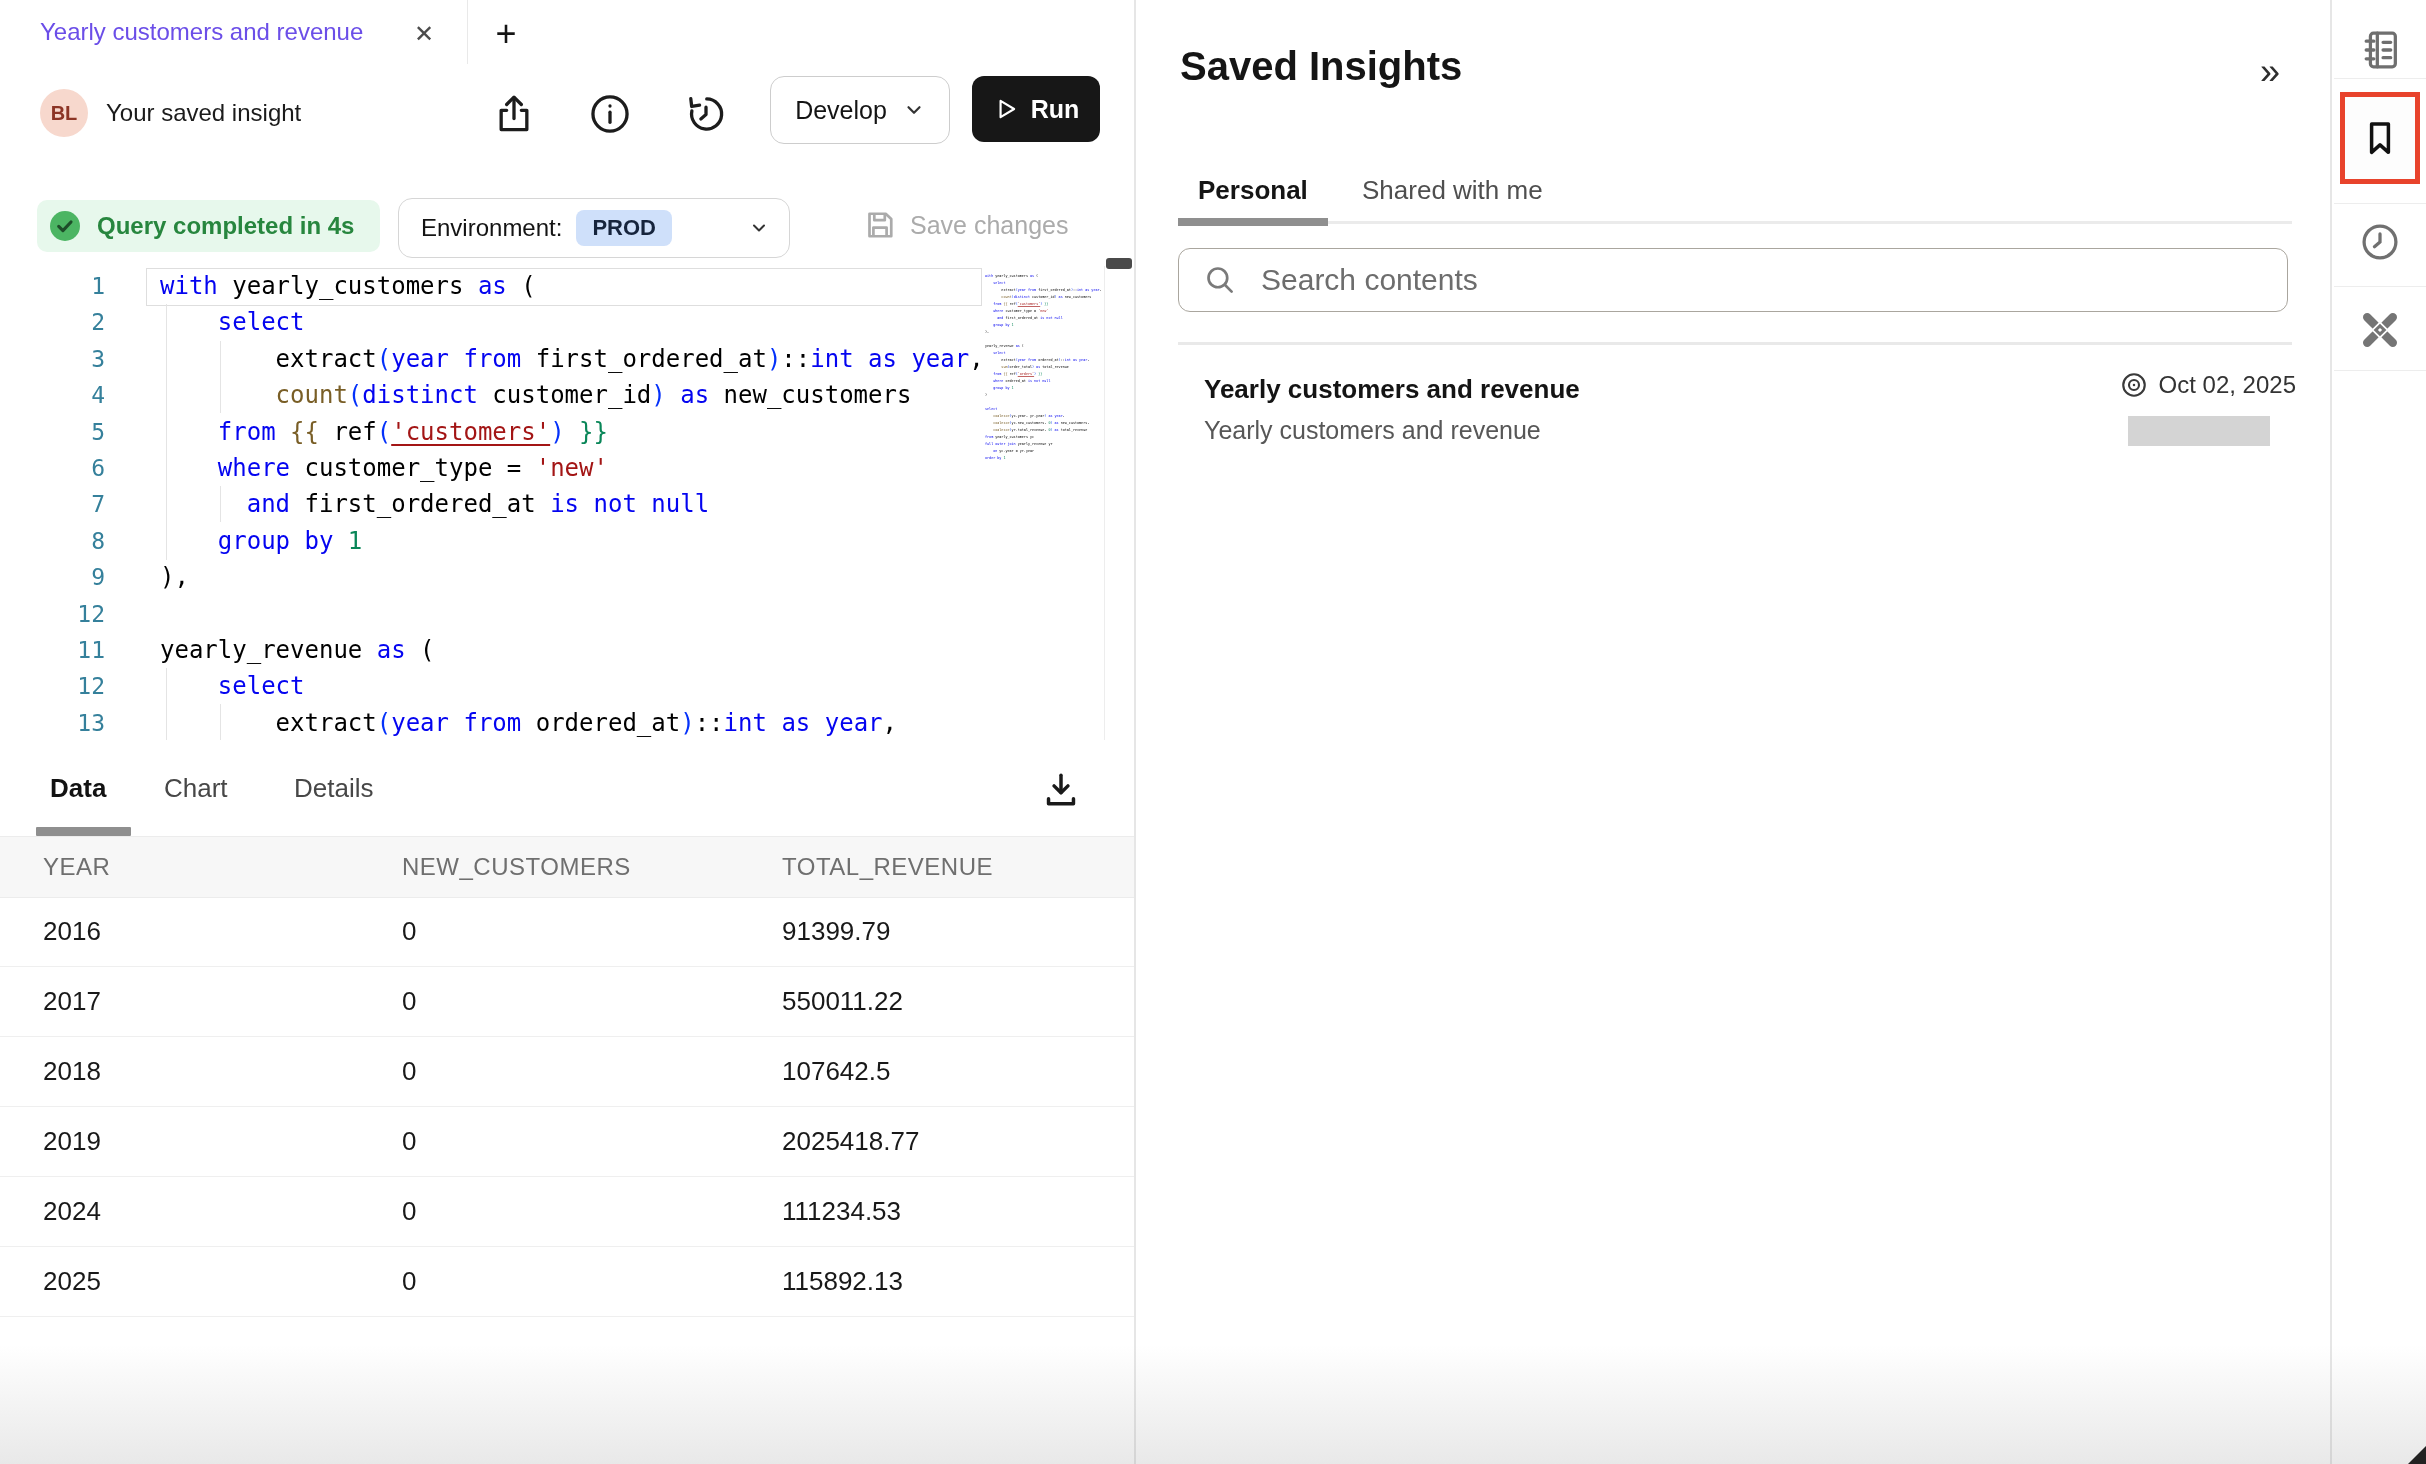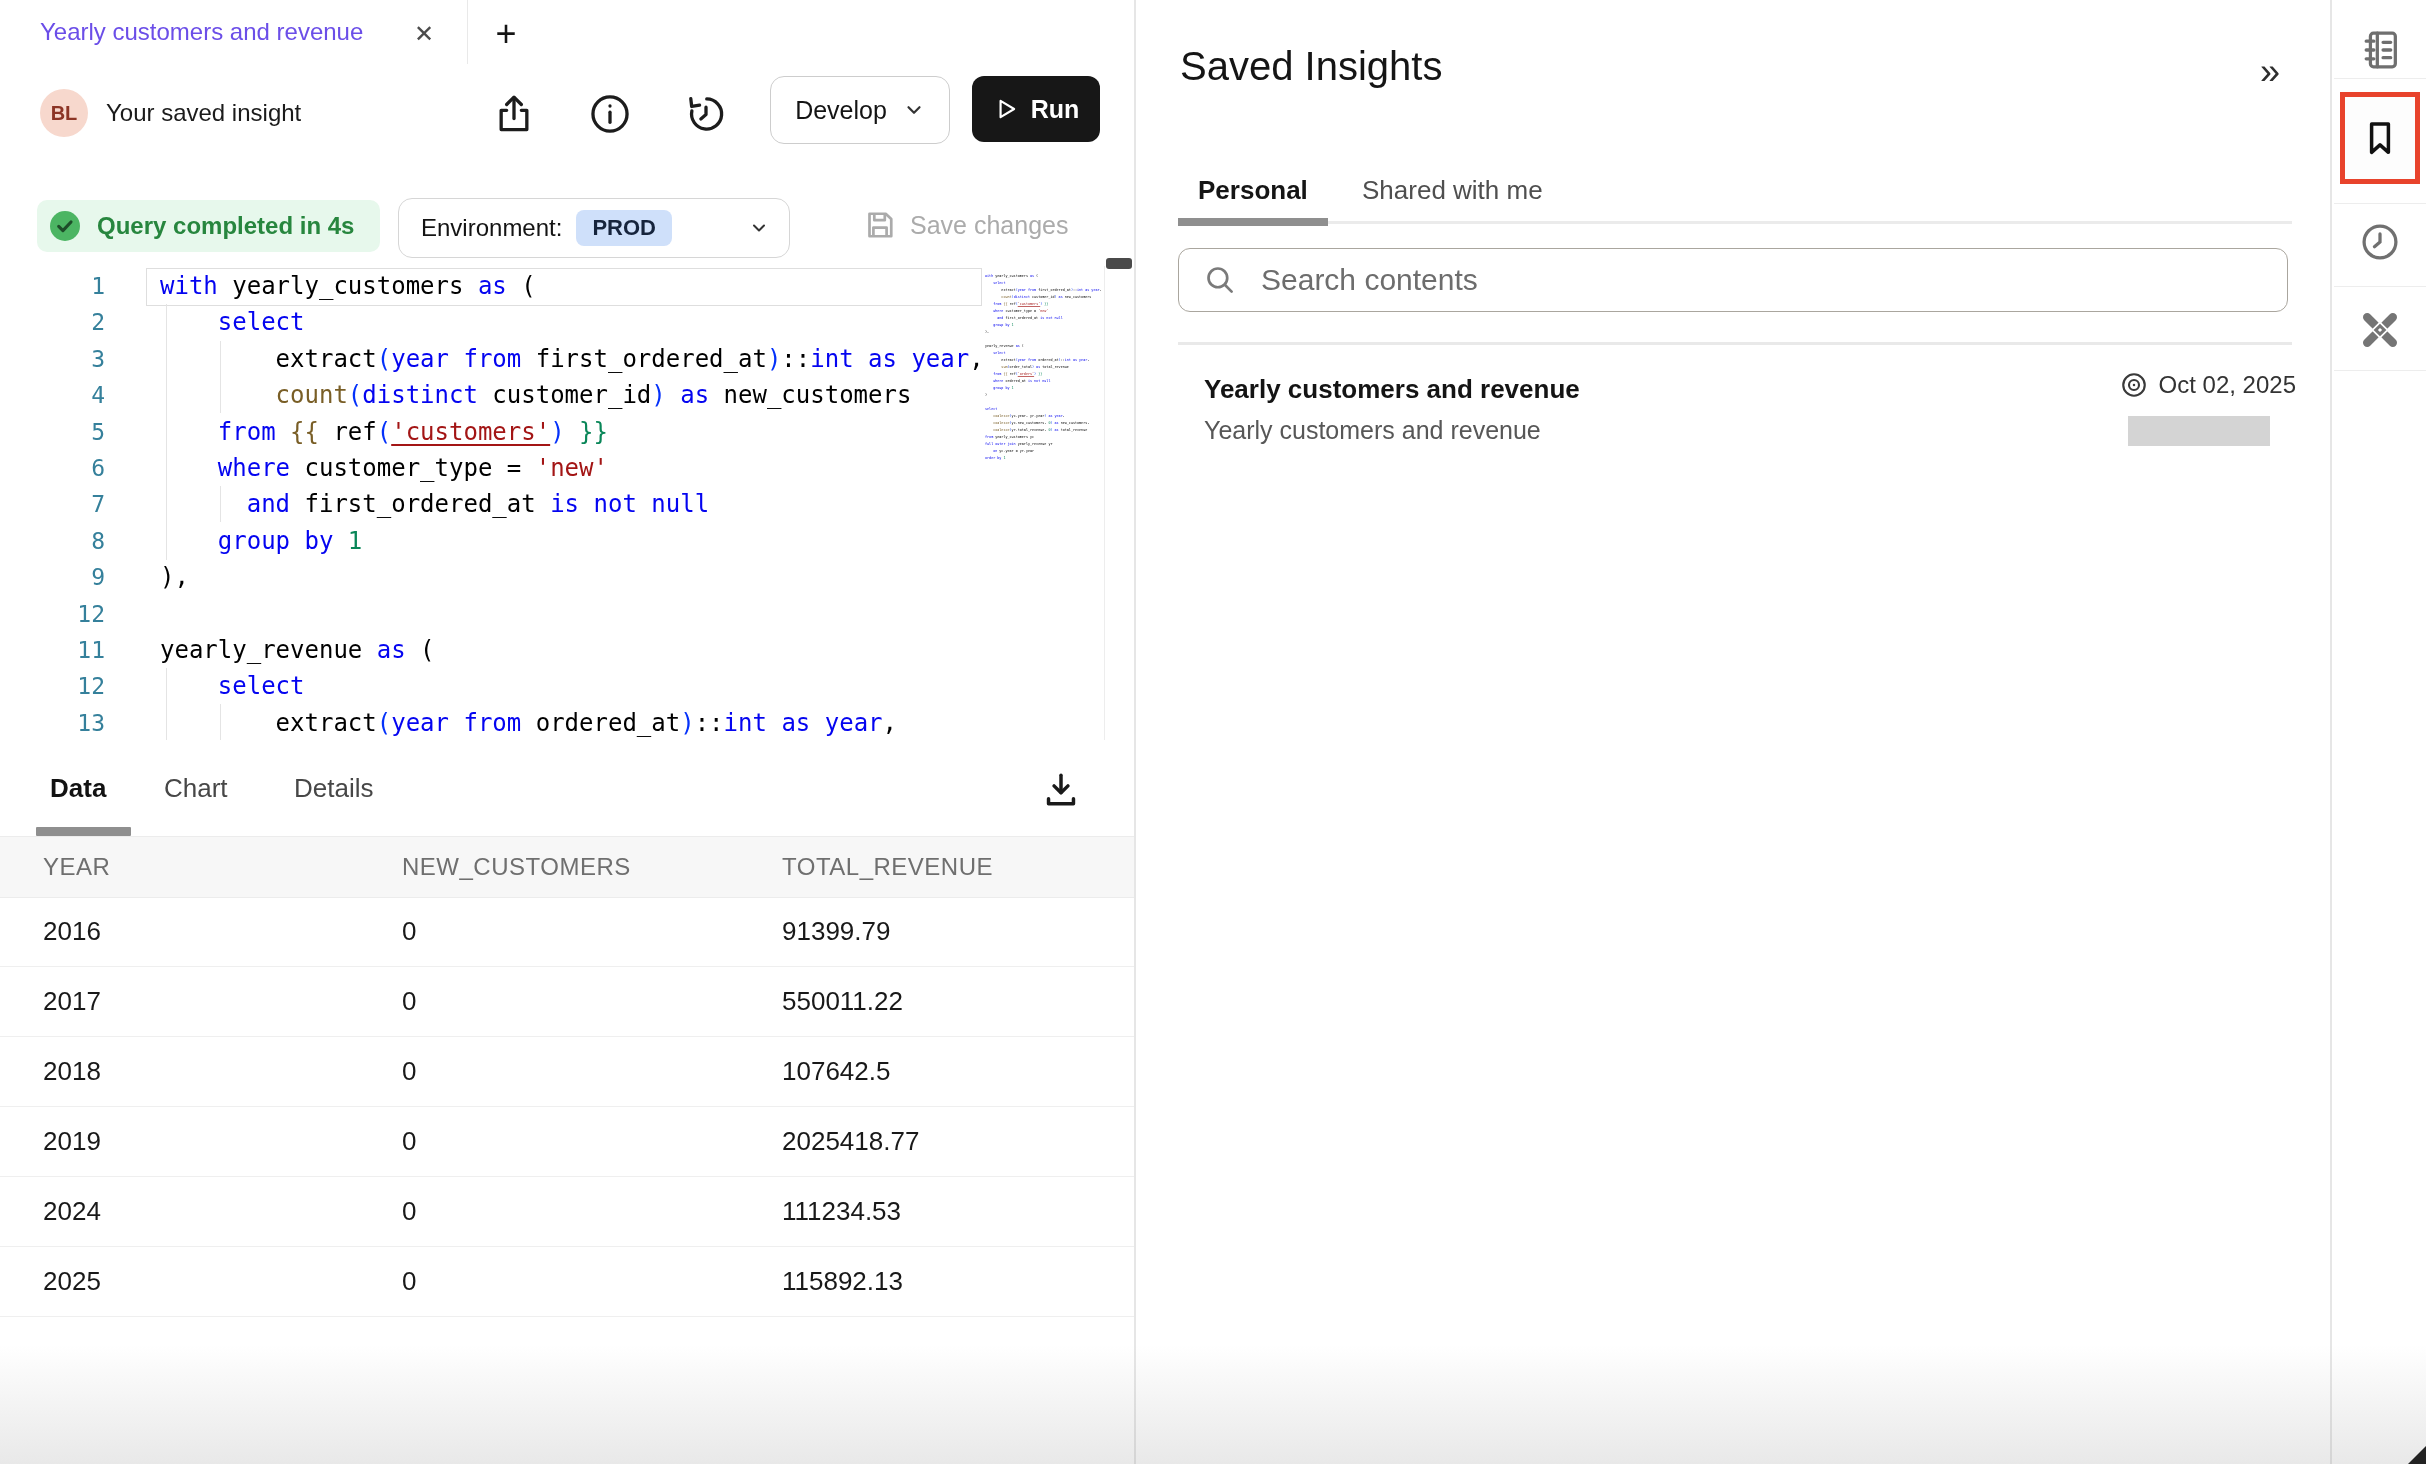--- a/index.html
+++ b/index.html
@@ -65,21 +65,21 @@
   .download-btn{left:1038px;top:26px;width:46px;height:46px;display:flex;align-items:center;justify-content:center;cursor:pointer;}
   .thead{left:0;top:836px;width:1134px;height:60px;background:#f7f7f7;border-top:1px solid #ececec;border-bottom:1px solid #ececec;}
   .th{top:0;height:60px;display:flex;align-items:center;font-size:24px;color:#6f6f6f;letter-spacing:0.5px;}
   .tbody{left:0;top:897px;width:908px;}
   .trow{position:relative;width:1134px;height:69px;border-bottom:1px solid #efefef;}
   .td{position:absolute;top:0;height:69px;display:flex;align-items:center;font-size:26px;color:#191919;}
   .c1{left:43px;} .c2{left:402px;} .c3{left:782px;}
 
   
   .right-panel{left:1136px;top:0;width:1194px;height:1464px;background:#fff;}
-  .panel-title{left:44px;top:44px;font-size:40px;font-weight:400;color:#151515;}
+  .panel-title{left:44px;top:44px;font-size:40px;font-weight:700;color:#151515;}
   .collapse-btn{left:1110px;top:48px;width:48px;height:48px;display:flex;align-items:center;justify-content:center;
                 font-size:36px;color:#2e2e2e;cursor:pointer;}
   .ptab{top:158px;height:64px;display:flex;align-items:center;font-size:26px;color:#4f4f4f;cursor:pointer;}
   .ptab.active{color:#151515;font-weight:600;}
   .ptabs-line{left:42px;top:221px;width:1114px;height:3px;background:#ebebeb;}
   .ptab-underline{left:42px;top:218px;width:150px;height:8px;background:#8f8f8f;}
   .search-box{left:42px;top:248px;width:1110px;height:64px;border:1.5px solid #aaa69e;border-radius:12px;background:#fff;
               display:flex;align-items:center;gap:22px;padding-left:24px;box-sizing:border-box;}
   .search-input{border:none;outline:none;flex:1;font-size:30px;color:#333;background:transparent;
                 font-family:"Liberation Sans","DejaVu Sans",sans-serif;}

